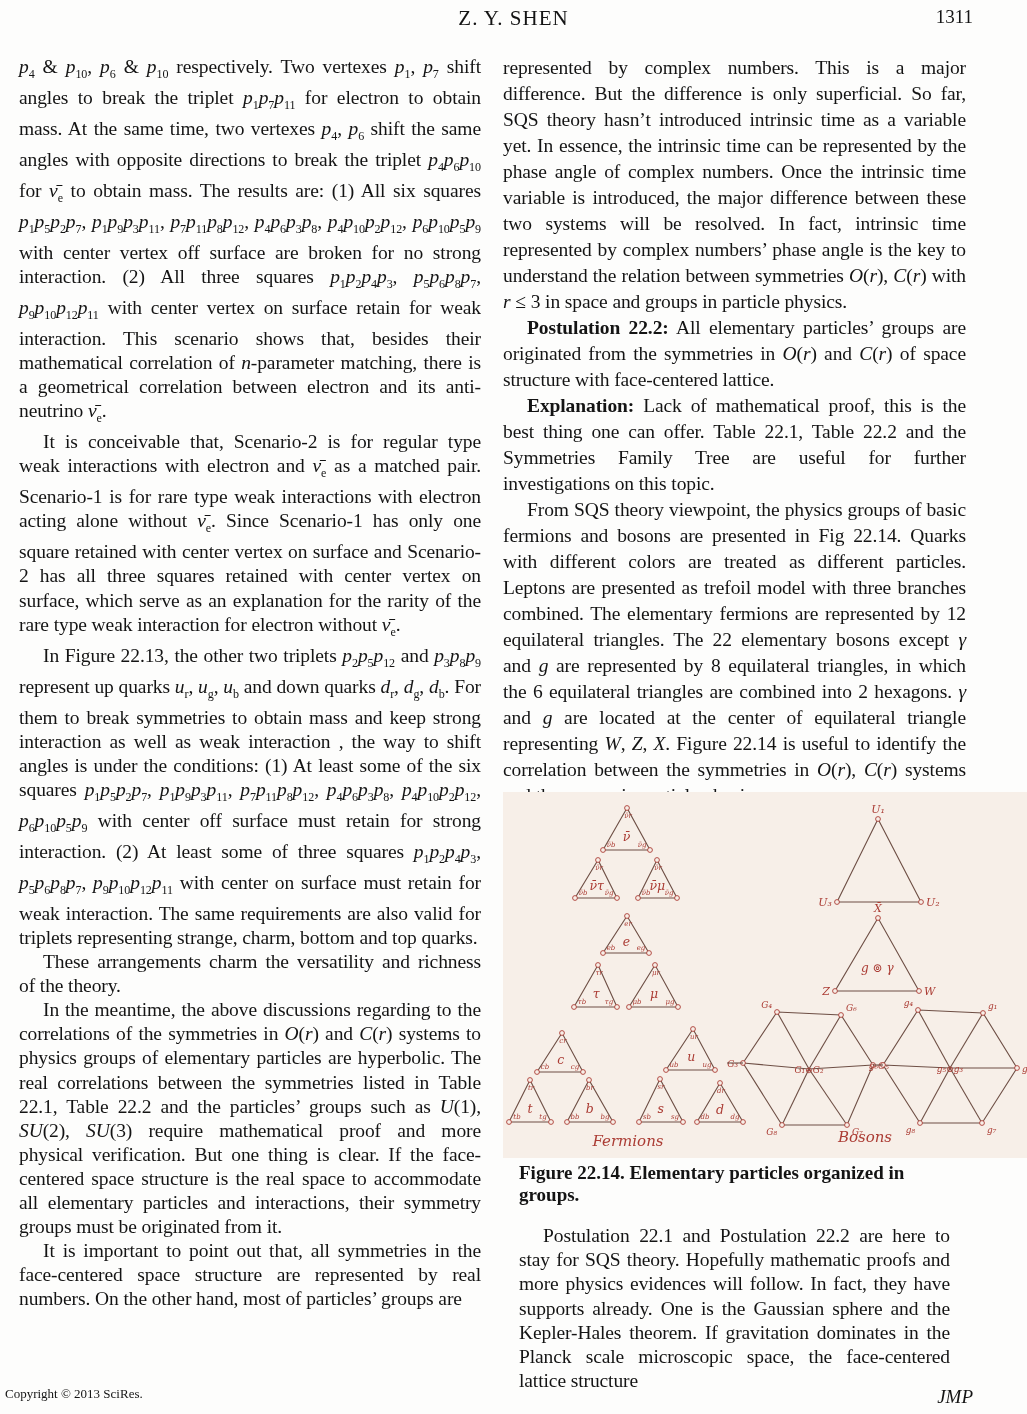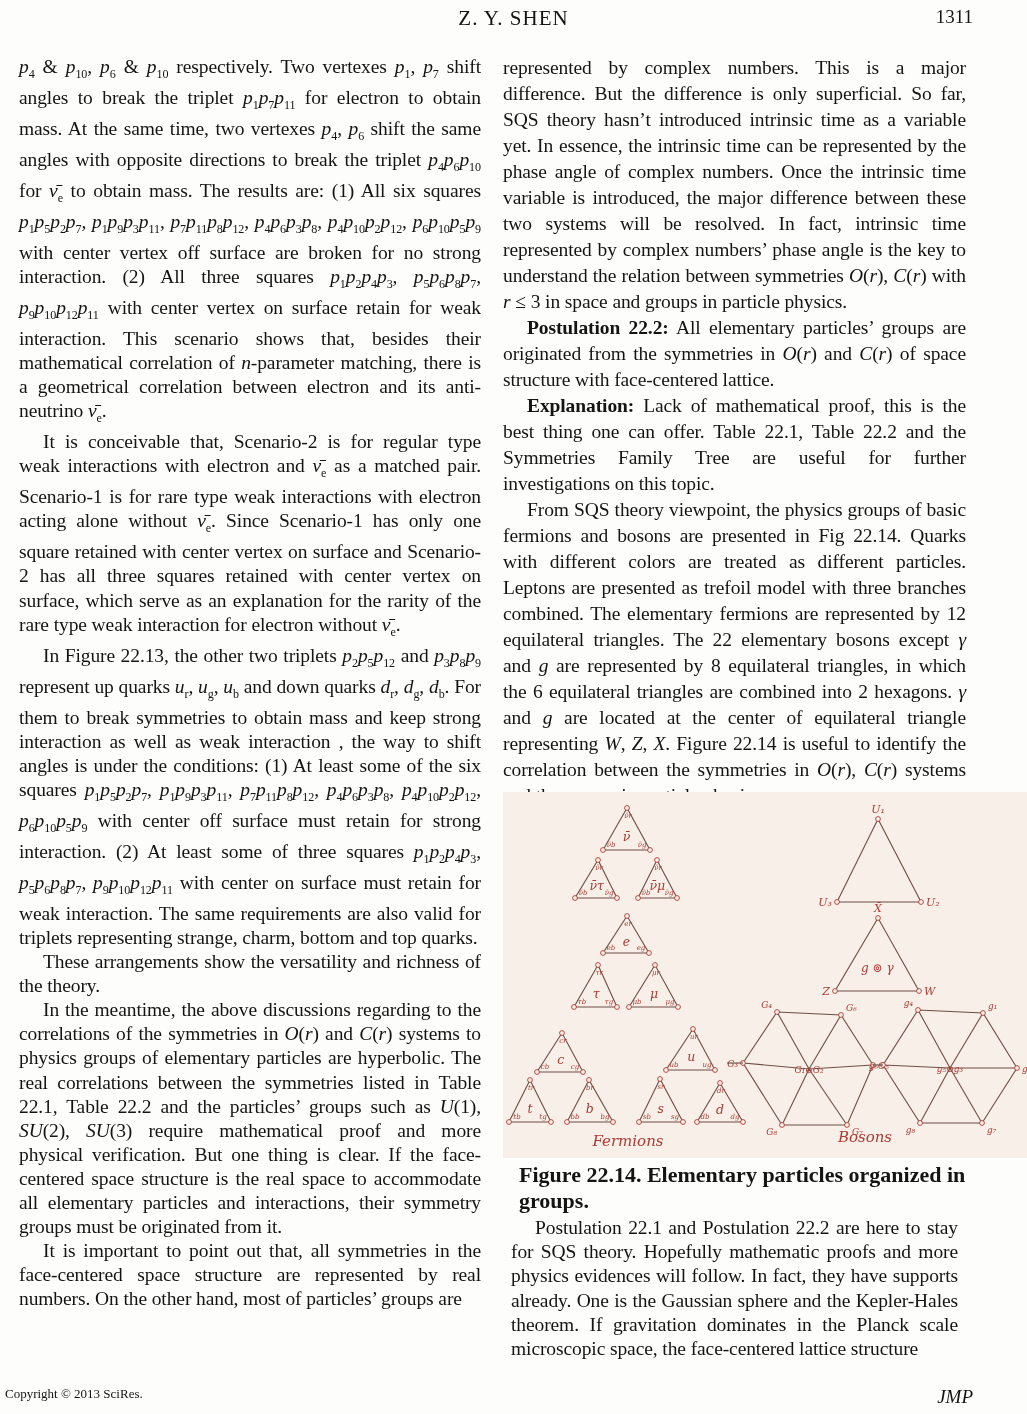--- a/index.html
+++ b/index.html
@@ -24,42 +24,42 @@
   #right-col{left:503px;width:463px;line-height:26px;}
   .col p{margin:0;}
   .col p.ind{text-indent:24px;}
   sub,sup{font-size:0.62em;}
   #fig-wrap{
     position:absolute;left:503px;top:792px;width:524px;height:366px;
   }
   .caption{
     position:absolute;left:503px;top:1162px;width:463px;
     padding-left:16px;box-sizing:border-box;
-    font-weight:bold;font-size:22px;
+    font-weight:bold;font-size:19px;
   }
   #after-col{
     position:absolute;left:503px;top:1208px;width:463px;
     text-align:justify;font-size:19.5px;line-height:24.2px;letter-spacing:-0.1px;
   }
-  #after-col p{margin:8px;}
+  #after-col p{margin:16px;}
   #after-col p.ind{text-indent:24px;}
   .ftr-left{position:absolute;left:5px;top:1386px;font-size:13px;}
   .ftr-right{position:absolute;right:54px;top:1386px;font-size:19px;font-weight:normal;font-style:italic;}
 </style>
 </head>
 <body>
 
 <div class="hdr-author">Z. Y. SHEN</div>
 <div class="hdr-page">1311</div>
 
 <div id="left-col" class="col">
   <p><i>p</i><sub>4</sub> &amp; <i>p</i><sub>10</sub>, <i>p</i><sub>6</sub> &amp; <i>p</i><sub>10</sub> respectively. Two vertexes <i>p</i><sub>1</sub>, <i>p</i><sub>7</sub> shift angles to break the triplet <i>p</i><sub>1</sub><i>p</i><sub>7</sub><i>p</i><sub>11</sub> for electron to obtain mass. At the same time, two vertexes <i>p</i><sub>4</sub>, <i>p</i><sub>6</sub> shift the same angles with opposite directions to break the triplet <i>p</i><sub>4</sub><i>p</i><sub>6</sub><i>p</i><sub>10</sub> for <i>ν̄</i><sub>e</sub> to obtain mass. The results are: (1) All six squares <i>p</i><sub>1</sub><i>p</i><sub>5</sub><i>p</i><sub>2</sub><i>p</i><sub>7</sub>, <i>p</i><sub>1</sub><i>p</i><sub>9</sub><i>p</i><sub>3</sub><i>p</i><sub>11</sub>, <i>p</i><sub>7</sub><i>p</i><sub>11</sub><i>p</i><sub>8</sub><i>p</i><sub>12</sub>, <i>p</i><sub>4</sub><i>p</i><sub>6</sub><i>p</i><sub>3</sub><i>p</i><sub>8</sub>, <i>p</i><sub>4</sub><i>p</i><sub>10</sub><i>p</i><sub>2</sub><i>p</i><sub>12</sub>, <i>p</i><sub>6</sub><i>p</i><sub>10</sub><i>p</i><sub>5</sub><i>p</i><sub>9</sub> with center vertex off surface are broken for no strong interaction. (2) All three squares <i>p</i><sub>1</sub><i>p</i><sub>2</sub><i>p</i><sub>4</sub><i>p</i><sub>3</sub>, <i>p</i><sub>5</sub><i>p</i><sub>6</sub><i>p</i><sub>8</sub><i>p</i><sub>7</sub>, <i>p</i><sub>9</sub><i>p</i><sub>10</sub><i>p</i><sub>12</sub><i>p</i><sub>11</sub> with center vertex on surface retain for weak interaction. This scenario shows that, besides their mathematical correlation of <i>n</i>-parameter matching, there is a geometrical correlation between electron and its anti-neutrino <i>ν̄</i><sub>e</sub>.</p>
   <p class="ind">It is conceivable that, Scenario-2 is for regular type weak interactions with electron and <i>ν̄</i><sub>e</sub> as a matched pair. Scenario-1 is for rare type weak interactions with electron acting alone without <i>ν̄</i><sub>e</sub>. Since Scenario-1 has only one square retained with center vertex on surface and Scenario-2 has all three squares retained with center vertex on surface, which serve as an explanation for the rarity of the rare type weak interaction for electron without <i>ν̄</i><sub>e</sub>.</p>
   <p class="ind">In Figure 22.13, the other two triplets <i>p</i><sub>2</sub><i>p</i><sub>5</sub><i>p</i><sub>12</sub> and <i>p</i><sub>3</sub><i>p</i><sub>8</sub><i>p</i><sub>9</sub> represent up quarks <i>u</i><sub>r</sub>, <i>u</i><sub>g</sub>, <i>u</i><sub>b</sub> and down quarks <i>d</i><sub>r</sub>, <i>d</i><sub>g</sub>, <i>d</i><sub>b</sub>. For them to break symmetries to obtain mass and keep strong interaction as well as weak interaction , the way to shift angles is under the conditions: (1) At least some of the six squares <i>p</i><sub>1</sub><i>p</i><sub>5</sub><i>p</i><sub>2</sub><i>p</i><sub>7</sub>, <i>p</i><sub>1</sub><i>p</i><sub>9</sub><i>p</i><sub>3</sub><i>p</i><sub>11</sub>, <i>p</i><sub>7</sub><i>p</i><sub>11</sub><i>p</i><sub>8</sub><i>p</i><sub>12</sub>, <i>p</i><sub>4</sub><i>p</i><sub>6</sub><i>p</i><sub>3</sub><i>p</i><sub>8</sub>, <i>p</i><sub>4</sub><i>p</i><sub>10</sub><i>p</i><sub>2</sub><i>p</i><sub>12</sub>, <i>p</i><sub>6</sub><i>p</i><sub>10</sub><i>p</i><sub>5</sub><i>p</i><sub>9</sub> with center off surface must retain for strong interaction. (2) At least some of three squares <i>p</i><sub>1</sub><i>p</i><sub>2</sub><i>p</i><sub>4</sub><i>p</i><sub>3</sub>, <i>p</i><sub>5</sub><i>p</i><sub>6</sub><i>p</i><sub>8</sub><i>p</i><sub>7</sub>, <i>p</i><sub>9</sub><i>p</i><sub>10</sub><i>p</i><sub>12</sub><i>p</i><sub>11</sub> with center on surface must retain for weak interaction. The same requirements are also valid for triplets representing strange, charm, bottom and top quarks.</p>
-  <p class="ind">These arrangements show the versatility and richness of the theory.</p>
+  <p class="ind">These arrangements charm the versatility and richness of the theory.</p>
   <p class="ind">In the meantime, the above discussions regarding to the correlations of the symmetries in <i>O</i>(<i>r</i>) and <i>C</i>(<i>r</i>) systems to physics groups of elementary particles are hyperbolic. The real correlations between the symmetries listed in Table 22.1, Table 22.2 and the particles’ groups such as <i>U</i>(1), <i>SU</i>(2), <i>SU</i>(3) require mathematical proof and more physical verification. But one thing is clear. If the face-centered space structure is the real space to accommodate all elementary particles and interactions, their symmetry groups must be originated from it.</p>
   <p class="ind">It is important to point out that, all symmetries in the face-centered space structure are represented by real numbers. On the other hand, most of particles’ groups are</p>
 </div>
 
 <div id="right-col" class="col">
   <p>represented by complex numbers. This is a major difference. But the difference is only superficial. So far, SQS theory hasn’t introduced intrinsic time as a variable yet. In essence, the intrinsic time can be represented by the phase angle of complex numbers. Once the intrinsic time variable is introduced, the major difference between these two systems will be resolved. In fact, intrinsic time represented by complex numbers’ phase angle is the key to understand the relation between symmetries <i>O</i>(<i>r</i>), <i>C</i>(<i>r</i>) with <i>r</i> ≤ 3 in space and groups in particle physics.</p>
   <p class="ind"><b>Postulation 22.2:</b> All elementary particles’ groups are originated from the symmetries in <i>O</i>(<i>r</i>) and <i>C</i>(<i>r</i>) of space structure with face-centered lattice.</p>
   <p class="ind"><b>Explanation:</b> Lack of mathematical proof, this is the best thing one can offer. Table 22.1, Table 22.2 and the Symmetries Family Tree are useful for further investigations on this topic.</p>
   <p class="ind">From SQS theory viewpoint, the physics groups of basic fermions and bosons are presented in Fig 22.14. Quarks with different colors are treated as different particles. Leptons are presented as trefoil model with three branches combined. The elementary fermions are represented by 12 equilateral triangles. The 22 elementary bosons except <i>γ</i> and <i>g</i> are represented by 8 equilateral triangles, in which the 6 equilateral triangles are combined into 2 hexagons. <i>γ</i> and <i>g</i> are located at the center of equilateral triangle representing <i>W</i>, <i>Z</i>, <i>X</i>. Figure 22.14 is useful to identify the correlation between the symmetries in <i>O</i>(<i>r</i>), <i>C</i>(<i>r</i>) systems and the groups in particle physics.</p>
 </div>

